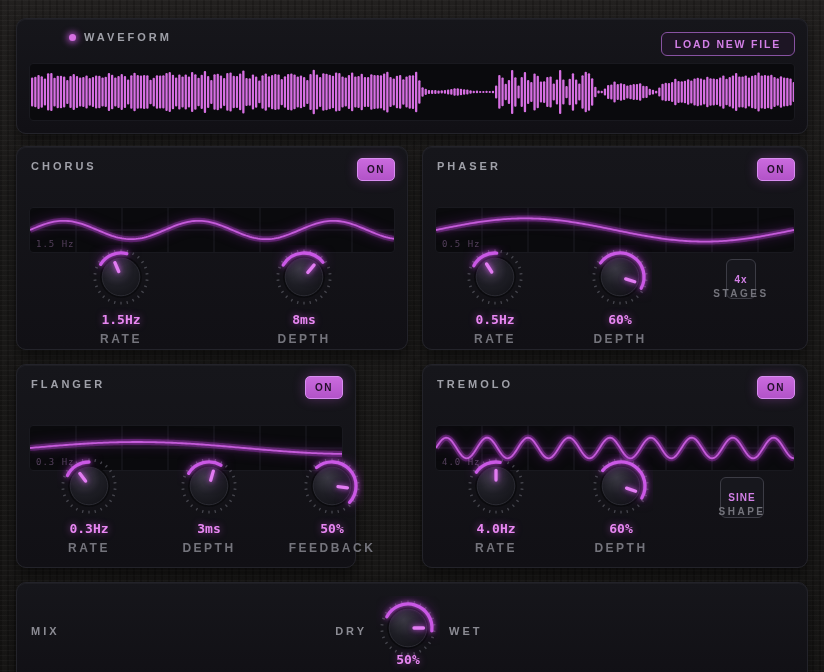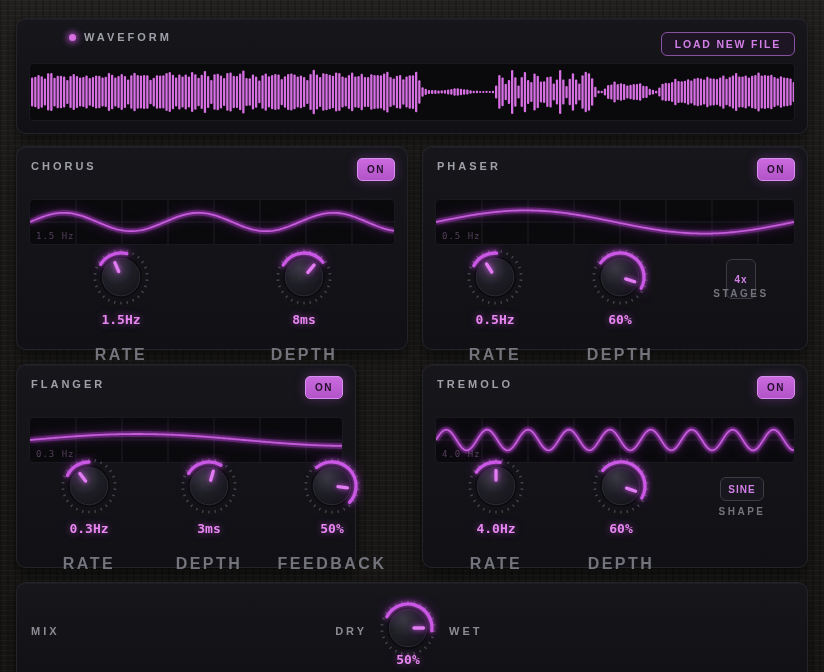--- a/index.html
+++ b/index.html
@@ -53,21 +53,21 @@
     position:absolute; right:12px; top:13px;
     height:24px; padding:0 13px;
     background:#1d1524;
     border:1px solid #8852a2;
     border-radius:6px;
     color:#d27fe6; font-size:10.5px; font-weight:bold; letter-spacing:1.8px;
     display:flex; align-items:center;
     cursor:pointer;
   }
   .scope{
-    position:absolute; left:12px; right:12px; top:52px; height:46px;
+    position:absolute; left:12px; right:12px; top:60px; height:46px;
     background:#0a0a0d;
     border:1px solid #19191f;
     border-radius:4px;
     overflow:hidden;
   }
   #wave-display{ top:44px; height:58px; border-radius:4px; }
   .freq-tag{
     position:absolute; left:6px; bottom:3px;
     font-family:"DejaVu Sans Mono", monospace;
     font-size:9px; letter-spacing:1px;
@@ -81,22 +81,22 @@
   .row3 .knob{ top:89px; }
   .knob-value{
     margin-top:3px;
     font-family:"DejaVu Sans Mono", monospace;
     font-size:13px; font-weight:bold;
     color:#e887f2;
     text-shadow:0 0 7px rgba(214,90,235,.55);
     line-height:16px;
   }
   .knob-label{
-    margin-top:21px;
-    font-size:16px; font-weight:600; letter-spacing:2.5px;
+    margin-top:5px;
+    font-size:12px; font-weight:600; letter-spacing:2.5px;
     color:#74747c; line-height:12px;
   }
   .mini-btn{
     position:absolute;
     background:#17171d;
     border:1px solid #3c3c45;
     border-radius:6px;
     color:#d27fe6; font-size:10px; font-weight:bold; letter-spacing:1px;
     display:flex; align-items:center; justify-content:center;
     cursor:pointer;
@@ -800,21 +800,21 @@
           <line x1="26.1" y1="7.9" x2="25.4" y2="5.2" stroke="#46464e" stroke-width="1.3"></line>
       <circle cx="32" cy="32" r="20.8" fill="#0b0b0e"></circle>
       <circle cx="32" cy="32" r="18.8" fill="url(#kgrad)" stroke="#2b2b33" stroke-width="1"></circle>
       <path class="glow" d="M 13.61 16.57 A 24 24 0 0 1 52.78 44.00" fill="none" stroke="#cb59e6" stroke-width="3.3" stroke-linecap="round"></path>
       <line class="glow" x1="37.6" y1="34.1" x2="46.6" y2="37.3" stroke="#e27cf2" stroke-width="3.3" stroke-linecap="round"></line>
     </svg>
       </div>
     <span class="knob-value">60%</span>
     <span class="knob-label">DEPTH</span>
   </div>
-  <button class="mini-btn" style="left:297px;top:112px;width:44px;height:24px">SINE</button>
+  <button class="mini-btn" style="left:297px;top:112px;width:44px;height:41px">SINE</button>
   <span class="mini-lbl" style="left:277px;top:141px;width:84px">SHAPE</span>
 </div>
 
 <div class="panel" id="mix-panel">
   <span class="mix-lbl" style="left:14px">MIX</span>
   <span class="mix-lbl" style="left:295px;width:55px;text-align:right">DRY</span>
   <div id="mix-knob-dial">
       <svg width="64" height="64" viewBox="0 0 64 64">
       <line x1="32.0" y1="7.2" x2="32.0" y2="4.4" stroke="#46464e" stroke-width="1.3"></line>
         <line x1="37.9" y1="7.9" x2="38.6" y2="5.2" stroke="#46464e" stroke-width="1.3"></line>

